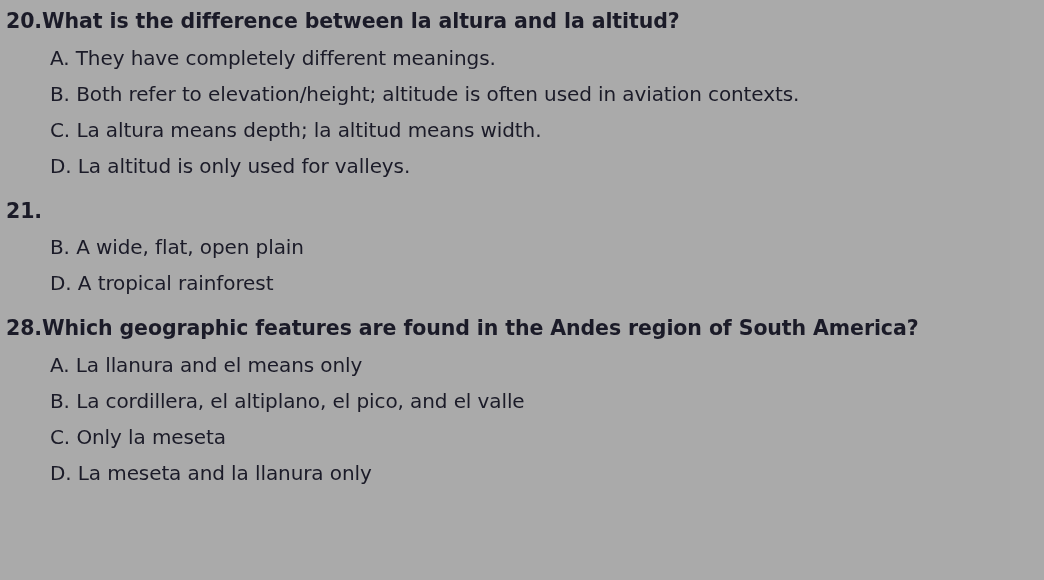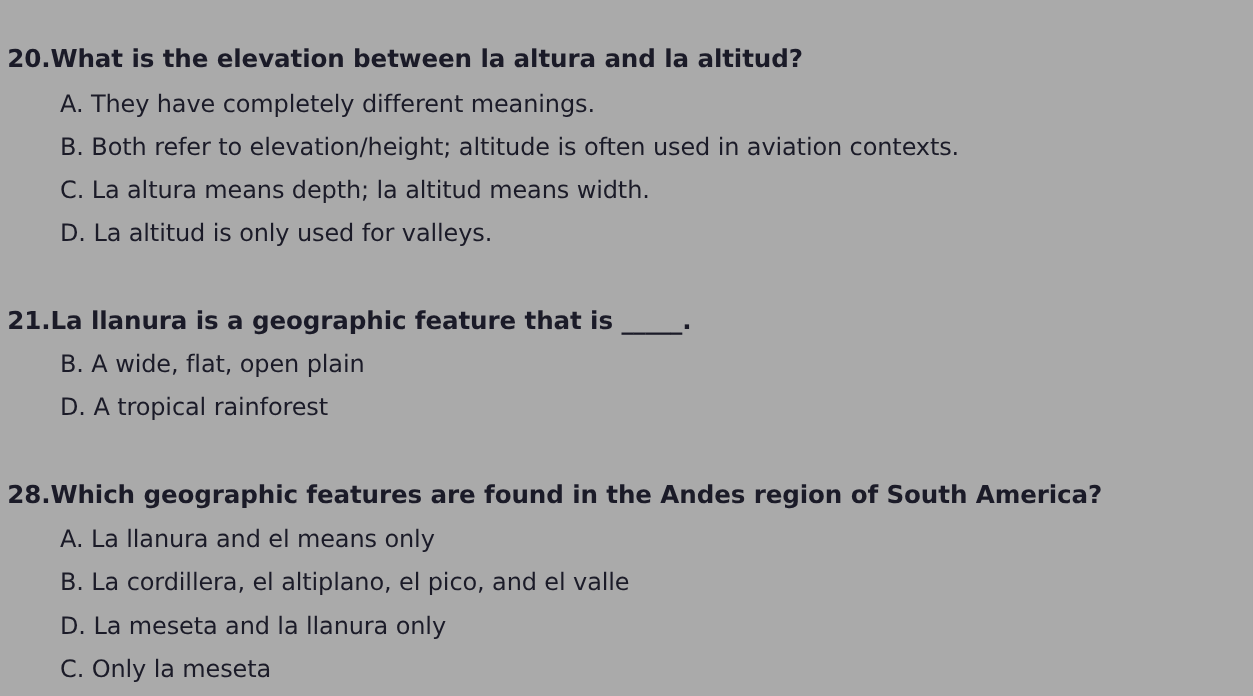--- a/index.html
+++ b/index.html
@@ -30,21 +30,20 @@
     font-size: 20.5px;
     font-weight: bold;
     line-height: 1.35;
     letter-spacing: -0.1px;
   }
   .q-num {
     min-width: 36px;
     text-align: left;
     font-weight: bold;
     flex: 0 0 auto;
-    margin-top: 28px;
   }
   .q-text {
     font-weight: bold;
   }
   .choices {
     margin-top: 4px;
   }
   .choice {
     font-size: 20px;
     line-height: 1.8;
@@ -55,47 +54,46 @@
   }
 </style>
 </head>
 <body>
 
 <div class="page">
 
   <div class="question-block">
     <div class="q-line">
       <span class="q-num">20.</span>
-      <span class="q-text">What is the elevation between la altura and la altitud?</span>
+      <span class="q-text">What is the difference between la altura and la altitud?</span>
     </div>
     <div class="choices">
       <div class="choice">A. They have completely different meanings.</div>
       <div class="choice">B. Both refer to elevation/height; altitude is often used in aviation contexts.</div>
       <div class="choice">C. La altura means depth; la altitud means width.</div>
       <div class="choice">D. La altitud is only used for valleys.</div>
     </div>
   </div>
 
   <div class="question-block">
     <div class="q-line">
       <span class="q-num">21.</span>
-      <span class="q-text">La llanura is a geographic feature that is _____.</span>
     </div>
     <div class="choices">
       <div class="choice">B. A wide, flat, open plain</div>
       <div class="choice">D. A tropical rainforest</div>
     </div>
   </div>
 
   <div class="question-block">
     <div class="q-line">
       <span class="q-num">28.</span>
       <span class="q-text">Which geographic features are found in the Andes region of South America?</span>
     </div>
     <div class="choices">
       <div class="choice">A. La llanura and el means only</div>
       <div class="choice">B. La cordillera, el altiplano, el pico, and el valle</div>
+      <div class="choice">C. Only la meseta</div>
       <div class="choice">D. La meseta and la llanura only</div>
-      <div class="choice">C. Only la meseta</div>
     </div>
   </div>
 
 </div>
 
 </body></html>

